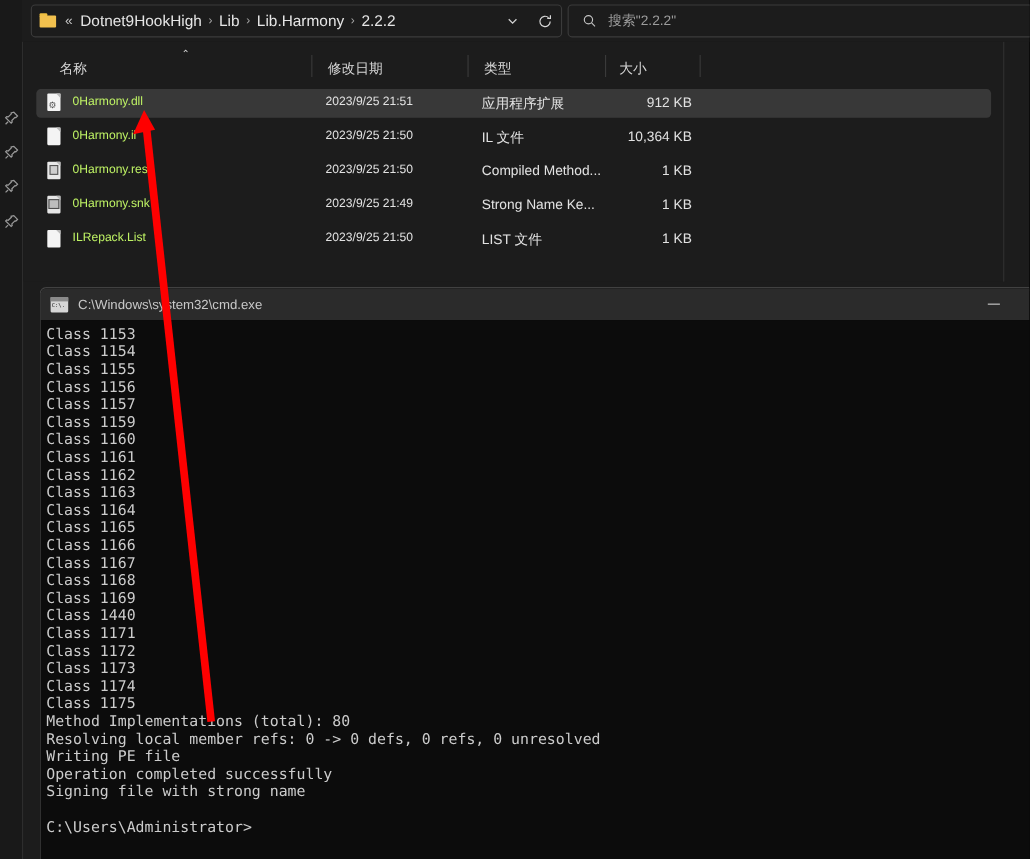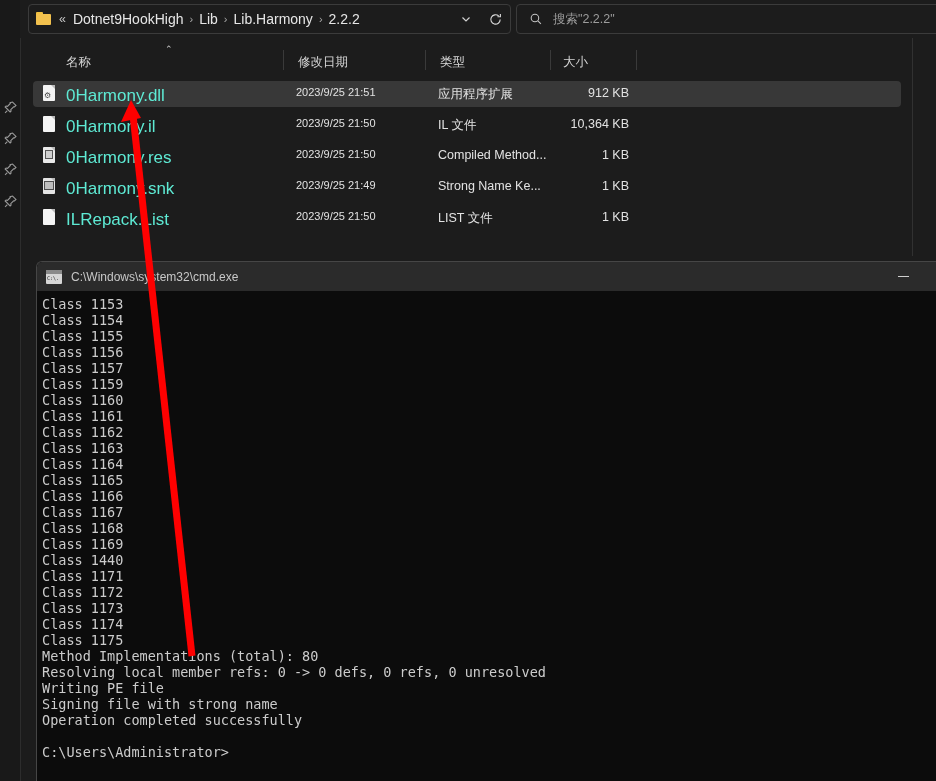--- a/index.html
+++ b/index.html
@@ -133,21 +133,21 @@
     width: 868px; height: 26px;
     border-radius: 4px;
   }
   .row.selected { background: #383838; }
   .row .ficon {
     position: absolute; left: 8px; top: 4px;
     width: 17px; height: 18px;
   }
   .row .fname {
     position: absolute; left: 33px; top: 5px;
-    color: #5eead4; font-size: 17px;
+    color: #bef264; font-size: 11px;
     white-space: nowrap;
   }
   .row .fdate {
     position: absolute; left: 263px; top: 5px;
     color: #e2e2e2; font-size: 11px;
     white-space: nowrap;
   }
   .row .ftype {
     position: absolute; left: 405px; top: 5px;
     color: #e2e2e2; font-size: 12.5px;
@@ -334,21 +334,21 @@
         </svg>
       </span>
       <span class="search-ph">搜索"2.2.2"</span>
     </div>
   </div>
 
   <div class="filepanel">
 
     <div class="headerrow">
       <div class="sort-caret">⌃</div>
-      <div class="col" style="left:45px">名称</div>
+      <div class="col" style="left:33px">名称</div>
       <div class="col-sep" style="left:262px"></div>
       <div class="col" style="left:277px">修改日期</div>
       <div class="col-sep" style="left:404px"></div>
       <div class="col" style="left:419px">类型</div>
       <div class="col-sep" style="left:529px"></div>
       <div class="col" style="left:542px">大小</div>
       <div class="col-sep" style="left:615px"></div>
     </div>
 
     <div class="row selected" style="top:43px">
@@ -448,22 +448,22 @@
       <div class="cline">Class 1169</div>
       <div class="cline">Class 1440</div>
       <div class="cline">Class 1171</div>
       <div class="cline">Class 1172</div>
       <div class="cline">Class 1173</div>
       <div class="cline">Class 1174</div>
       <div class="cline">Class 1175</div>
       <div class="cline">Method Implementations (total): 80</div>
       <div class="cline">Resolving local member refs: 0 -&gt; 0 defs, 0 refs, 0 unresolved</div>
       <div class="cline">Writing PE file</div>
+      <div class="cline">Operation completed successfully</div>
       <div class="cline">Signing file with strong name</div>
-      <div class="cline">Operation completed successfully</div>
       <div class="cline">&nbsp;</div>
       <div class="cline">C:\Users\Administrator&gt;</div>
     </div>
   </div>
 
   <svg class="arrow-layer" viewBox="0 0 936 781" width="936" height="781">
     <polygon points="131,100 121,122 141,118" fill="#ff0000"></polygon>
     <line x1="133" y1="115" x2="192" y2="656" stroke="#ff0000" stroke-width="7"></line>
   </svg>
 

